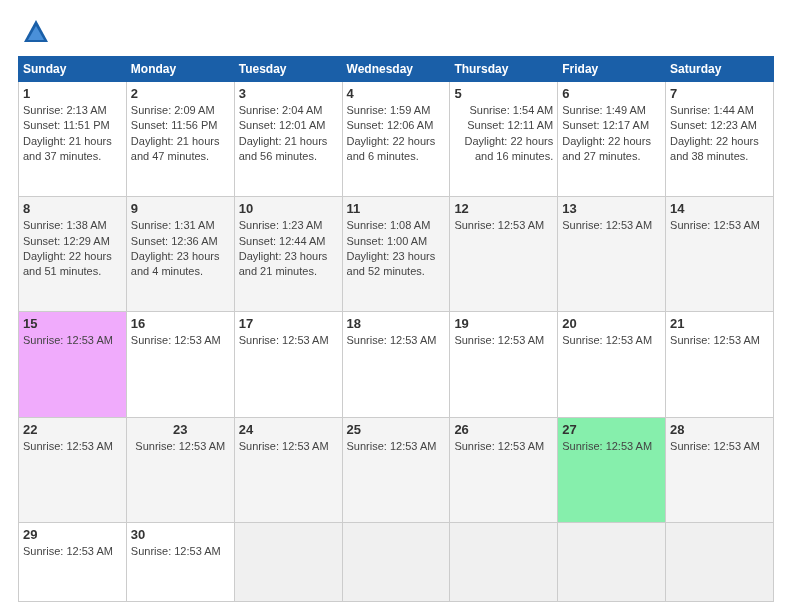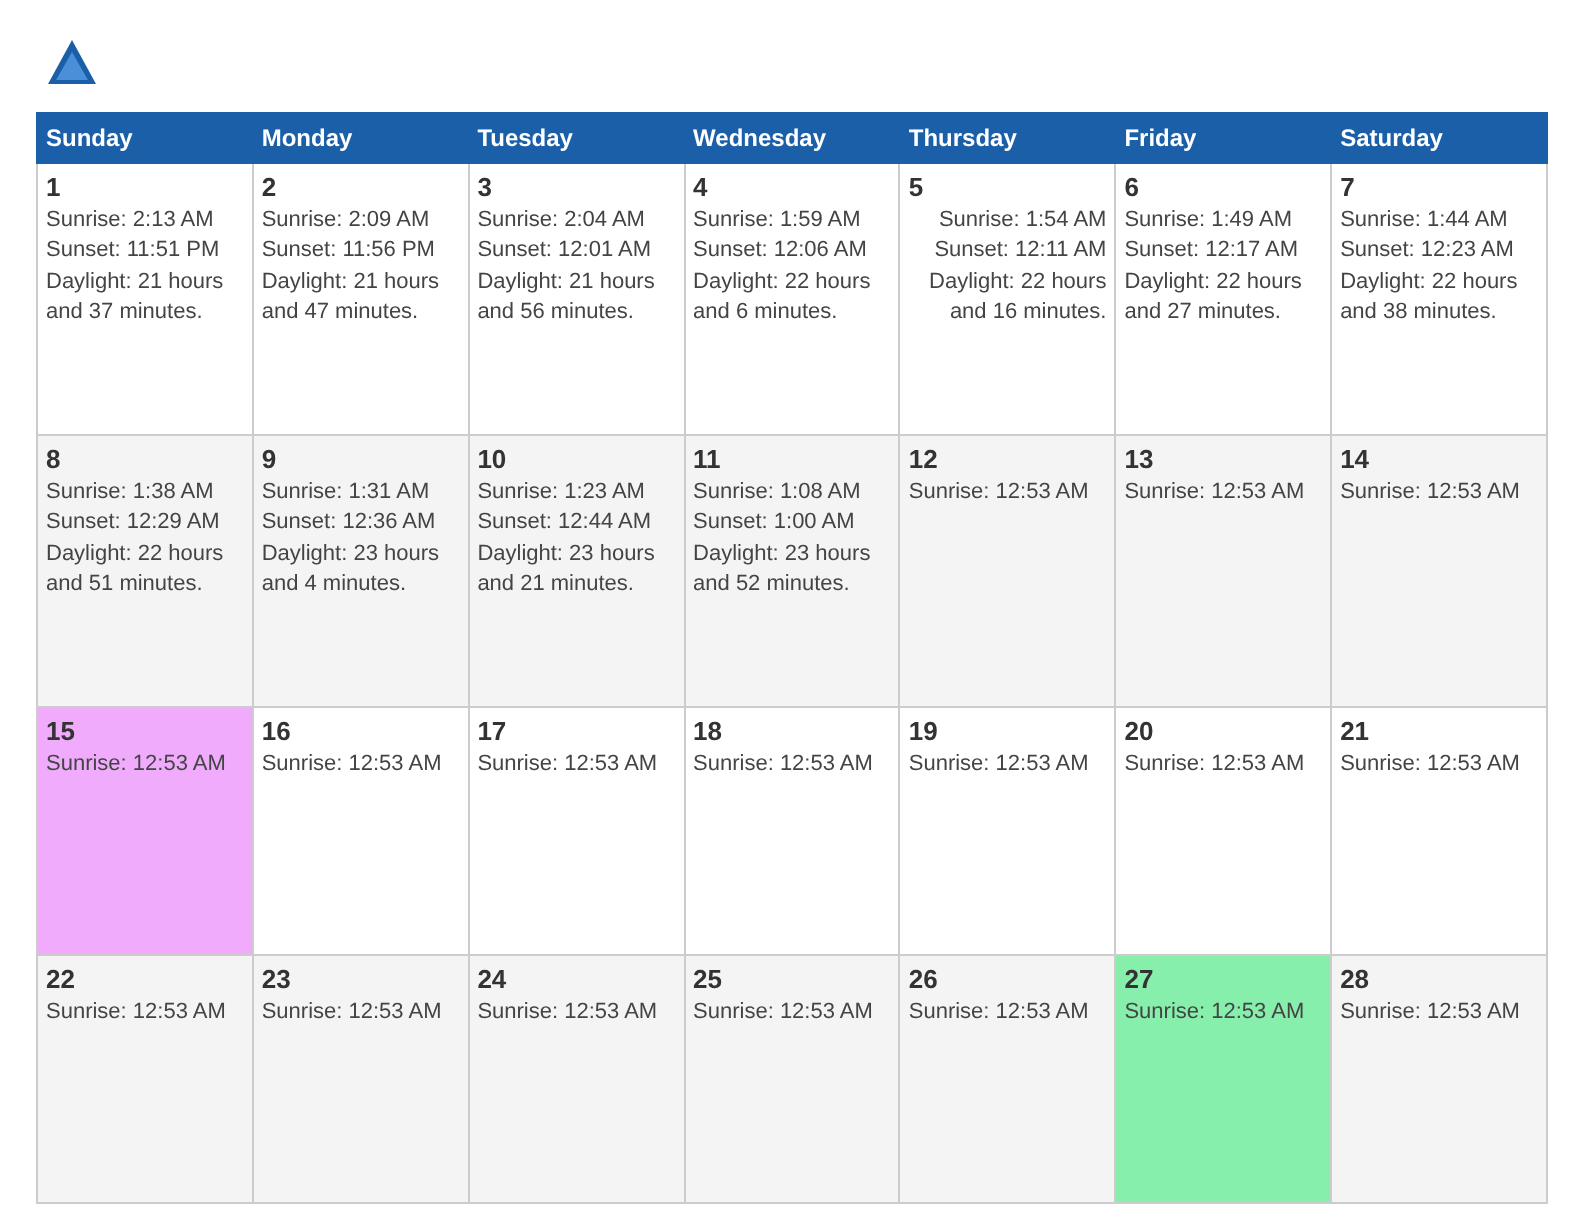--- a/index.html
+++ b/index.html
@@ -263,21 +263,21 @@
           <td style="background: rgb(255, 255, 255);">
             <span class="day-number">21</span>
             <div class="day-info" style="white-space: pre-line;">Sunrise: 12:53 AM</div>
           </td>
         </tr>
         <tr>
           <td style="background: rgb(244, 244, 244); margin-top: 24px;">
             <span class="day-number">22</span>
             <div class="day-info" style="white-space: pre-line;">Sunrise: 12:53 AM</div>
           </td>
-          <td style="background: rgb(244, 244, 244);">
+          <td style="background: rgb(244, 244, 244); text-align: center;">
             <span class="day-number">23</span>
             <div class="day-info" style="white-space: pre-line;">Sunrise: 12:53 AM</div>
           </td>
           <td style="background: rgb(244, 244, 244);">
             <span class="day-number">24</span>
             <div class="day-info" style="white-space: pre-line;">Sunrise: 12:53 AM</div>
           </td>
           <td style="background: rgb(244, 244, 244);">
             <span class="day-number">25</span>
             <div class="day-info" style="white-space: pre-line;">Sunrise: 12:53 AM</div>
@@ -287,16 +287,31 @@
             <div class="day-info" style="white-space: pre-line;">Sunrise: 12:53 AM</div>
           </td>
           <td style="background: #86efac;">
             <span class="day-number">27</span>
             <div class="day-info" style="white-space: pre-line;">Sunrise: 12:53 AM</div>
           </td>
           <td style="background: rgb(244, 244, 244); margin-top: 14px;">
             <span class="day-number">28</span>
             <div class="day-info" style="white-space: pre-line;">Sunrise: 12:53 AM</div>
           </td>
+        </tr>
+        <tr class="last-row">
+          <td style="background: rgb(255, 255, 255);">
+            <span class="day-number">29</span>
+            <div class="day-info" style="white-space: pre-line;">Sunrise: 12:53 AM</div>
+          </td>
+          <td style="background: rgb(255, 255, 255);">
+            <span class="day-number">30</span>
+            <div class="day-info" style="white-space: pre-line;">Sunrise: 12:53 AM</div>
+          </td>
+          <td class="empty-td"></td>
+          <td class="empty-td"></td>
+          <td class="empty-td"></td>
+          <td class="empty-td"></td>
+          <td class="empty-td"></td>
         </tr>
       </tbody>
   </table>
 </div>
 
 </body></html>

